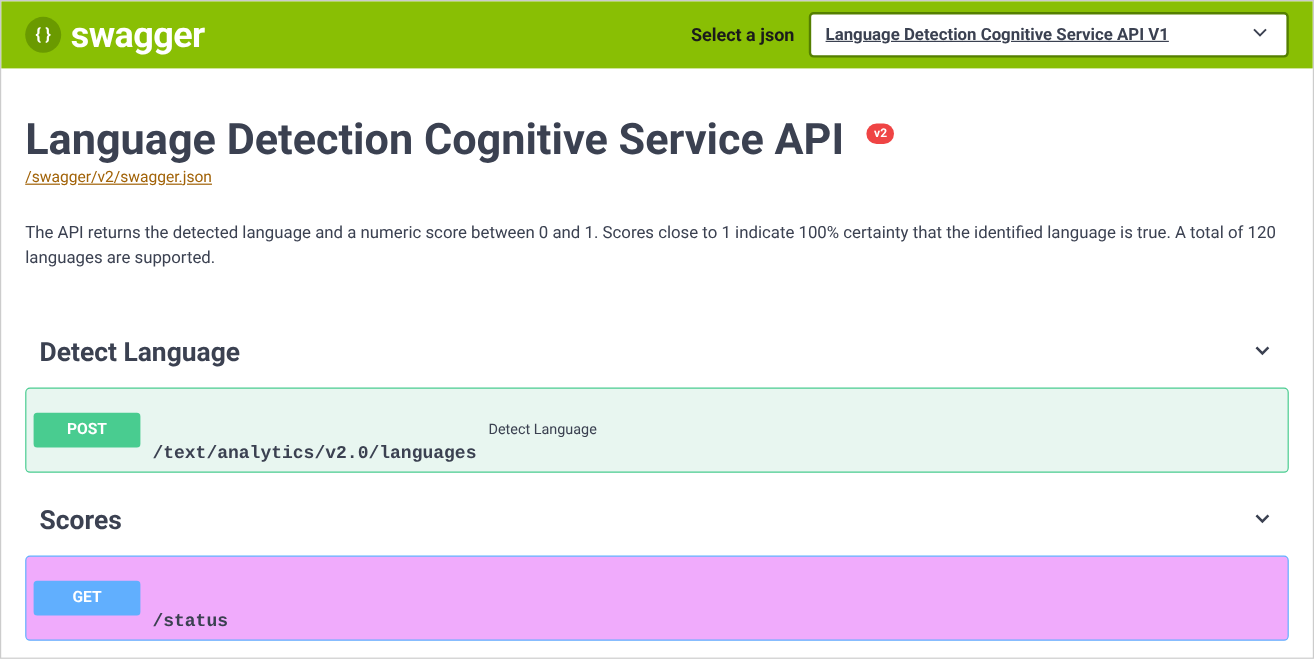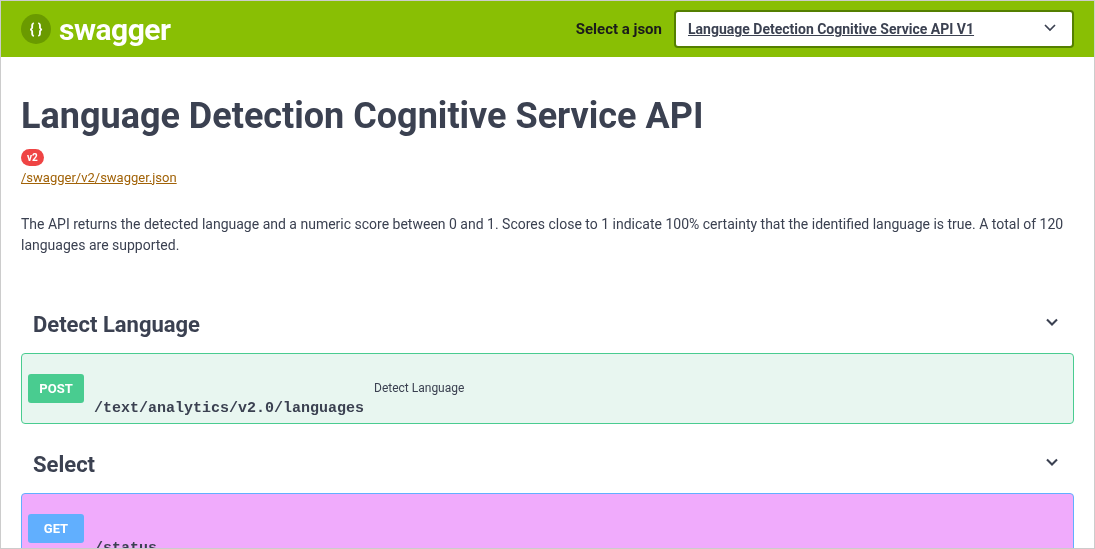--- a/index.html
+++ b/index.html
@@ -69,22 +69,21 @@
       right: 12px;
       top: 50%;
       transform: translateY(-50%);
     }
     .main {
       padding: 40px 20px 20px 20px;
     }
     .title-row {
       display: flex;
       align-items: flex-start;
-      gap: 6px;
-      flex-direction: column;
+      gap: 19px;
     }
     .api-title {
       font-size: 36px;
       font-weight: 700;
       color: #3b4151;
       line-height: 1.1;
     }
     .version-badge {
       background: #ef4444;
       color: #fff;
@@ -137,21 +136,21 @@
     }
     .op-get {
       background: #f0abfc;
       border: 1px solid #61affe;
     }
     .method-badge {
       color: #fff;
       font-size: 13px;
       font-weight: 700;
       padding: 7px 0;
-      width: 56px;
+      width: 89px;
       text-align: center;
       border-radius: 3px;
       text-transform: uppercase;
     }
     .method-post { background: #49cc90; }
     .method-get { background: #61affe; }
     .op-path {
       font-family: "Courier New", monospace;
       font-size: 15px;
       color: #3b4151;
@@ -209,21 +208,21 @@
     </div>
     <div class="operation op-post">
       <span class="method-badge method-post">POST</span>
       <span class="op-path">/text/analytics/v2.0/languages</span>
       <span class="op-summary">Detect Language</span>
     </div>
   </div>
 
   <div class="tag-section status-section">
     <div class="tag-header">
-      <span class="tag-name">Select</span>
+      <span class="tag-name">Scores</span>
       <span>
         <svg class="chevron-svg" viewBox="0 0 24 24" fill="none" stroke="#3b4151" stroke-width="2.5">
             <polyline points="6 9 12 15 18 9"></polyline>
           </svg>
       </span>
     </div>
     <div class="operation op-get">
       <span class="method-badge method-get">GET</span>
       <span class="op-path">/status</span>
     </div>

